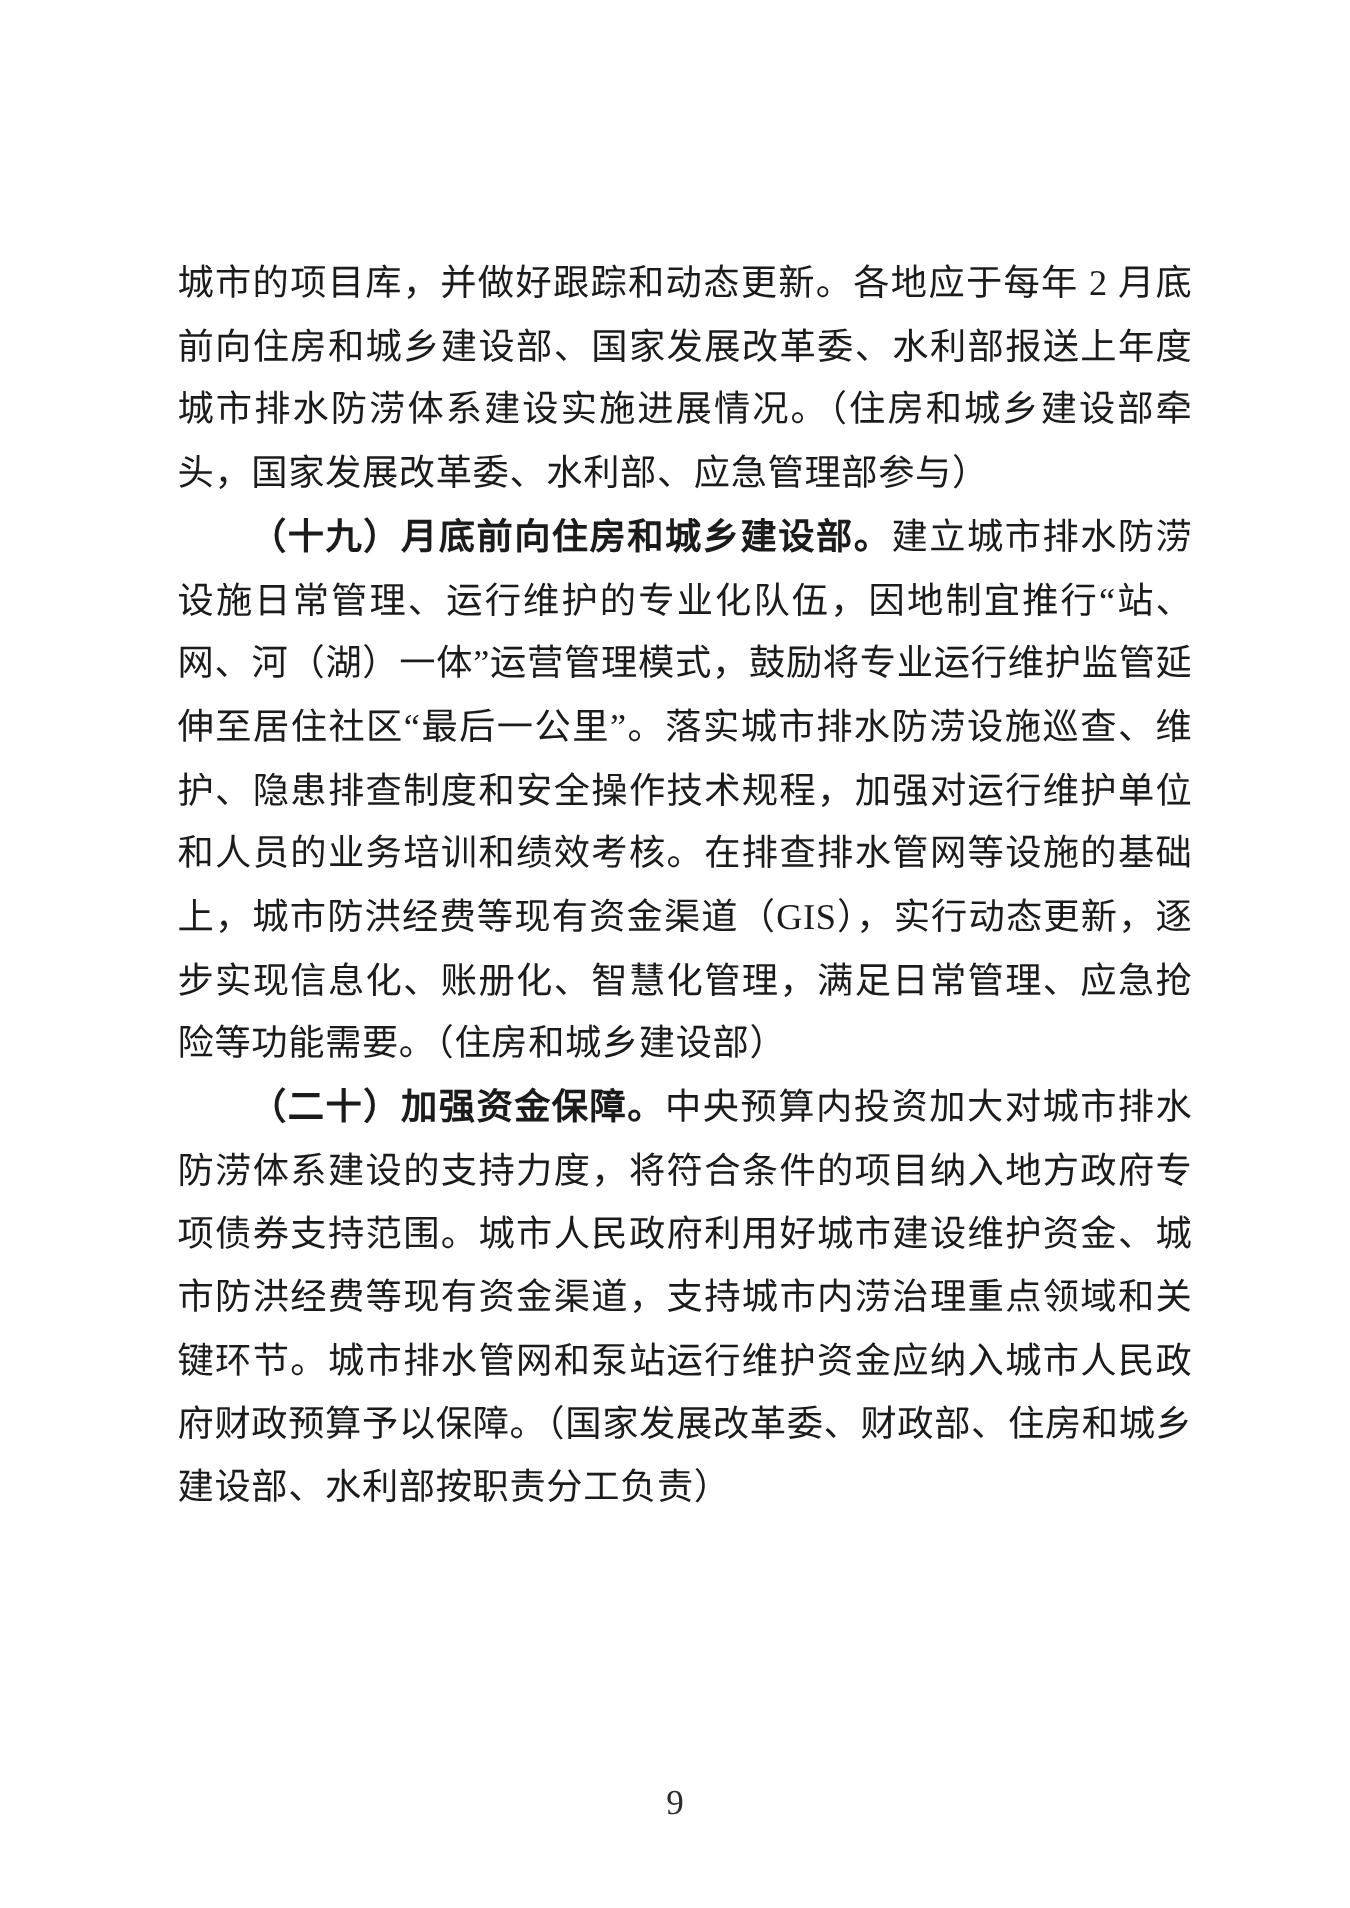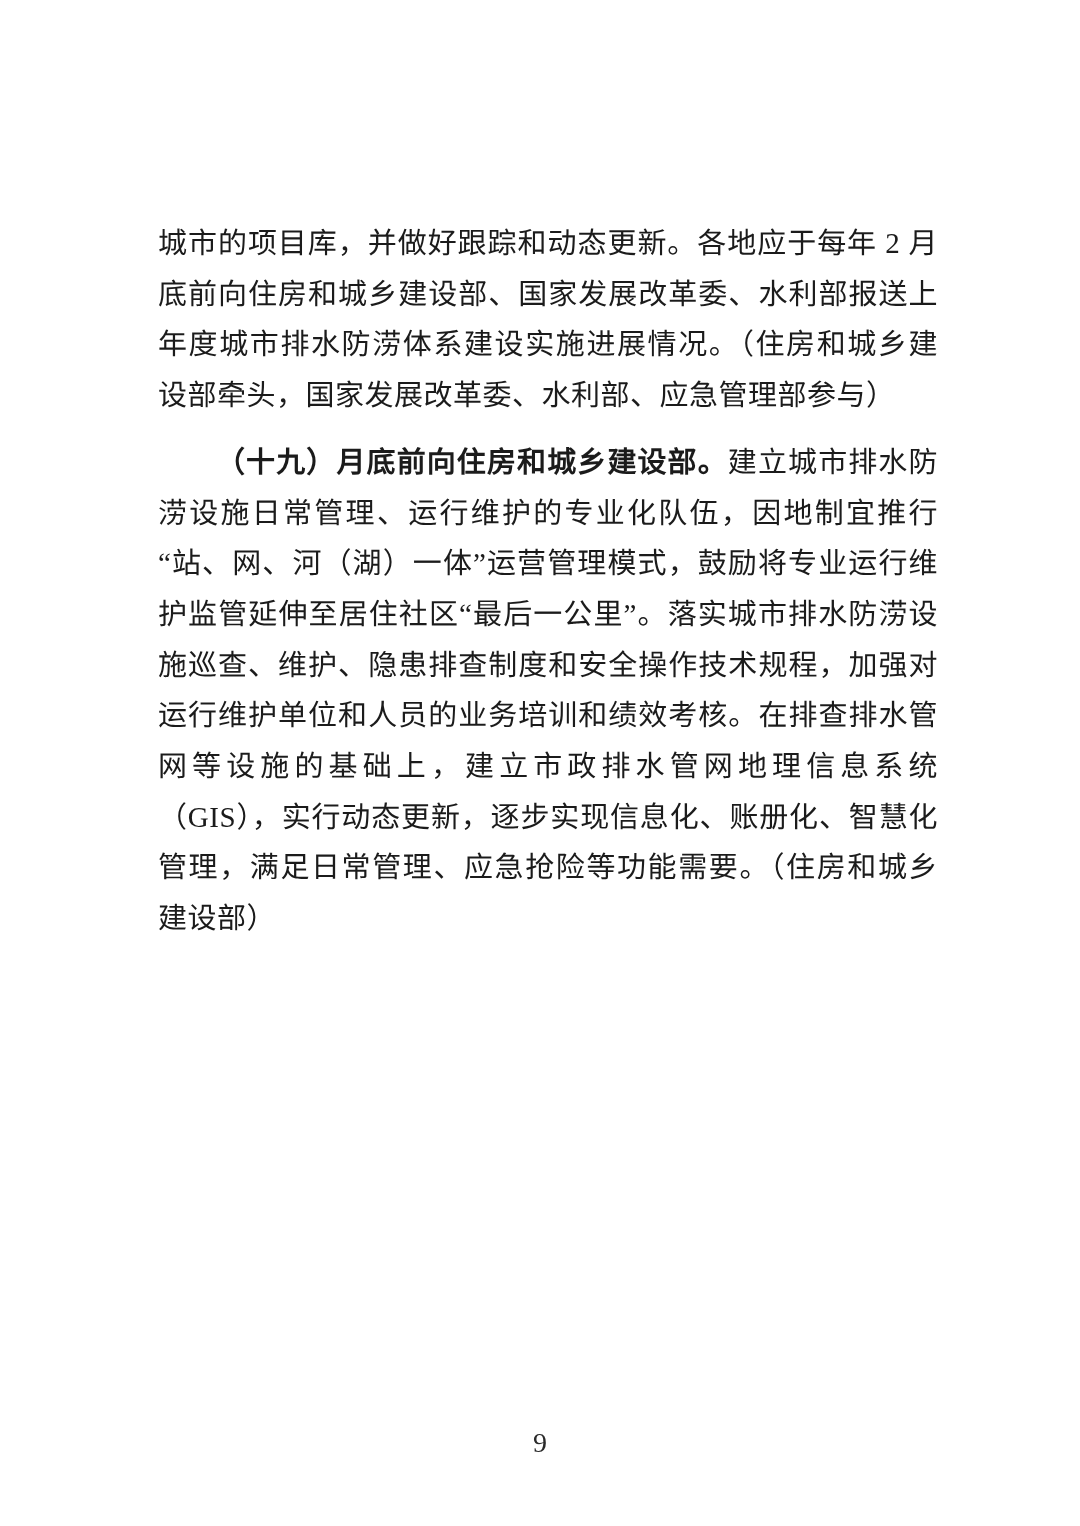--- a/index.html
+++ b/index.html
@@ -20,21 +20,21 @@
     top: 202px;
     left: 142px;
     width: 812px;
     color: #1b1b1b;
     font-size: 29px;
     line-height: 50.7px;
     text-align: justify;
     letter-spacing: 0.5px;
   }
   .para {
-    margin: 16px;
+    margin: 0;
     padding: 0;
   }
   .para.indent {
     text-indent: 2em;
   }
   .lead-bold {
     font-weight: bold;
   }
   .footer {
     position: absolute;
@@ -50,21 +50,22 @@
   }
 </style>
 </head>
 <body>
 
 <div class="page">
   <div class="content">
 
     <p class="para"><span>城市的项目库，并做好跟踪和动态更新。各地应于每年 2 月底前向住房和城乡建设部、国家发展改革委、水利部报送上年度城市排水防涝体系建设实施进展情况。（住房和城乡建设部牵头，国家发展改革委、水利部、应急管理部参与）</span></p>
 
-    <p class="para indent"><span class="lead-bold">（十九）月底前向住房和城乡建设部。</span><span>建立城市排水防涝设施日常管理、运行维护的专业化队伍，因地制宜推行“站、网、河（湖）一体”运营管理模式，鼓励将专业运行维护监管延伸至居住社区“最后一公里”。落实城市排水防涝设施巡查、维护、隐患排查制度和安全操作技术规程，加强对运行维护单位和人员的业务培训和绩效考核。在排查排水管网等设施的基础上，建立市政排水管网地理信息系统（GIS），实行动态更新，逐步实现信息化、账册化、智慧化管理，满足日常管理、应急抢险等功能需要。（住房和城乡建设部）</span></p>
+    <p class="para indent"><span class="lead-bold">（十九）月底前向住房和城乡建设部。</span><span>建立城市排水防涝设施日常管理、运行维护的专业化队伍，因地制宜推行“站、网、河（湖）一体”运营管理模式，鼓励将专业运行维护监管延伸至居住社区“最后一公里”。落实城市排水防涝设施巡查、维护、隐患排查制度和安全操作技术规程，加强对运行维护单位和人员的业务培训和绩效考核。在排查排水管网等设施的基础上，城市防洪经费等现有资金渠道（GIS），实行动态更新，逐步实现信息化、账册化、智慧化管理，满足日常管理、应急抢险等功能需要。（住房和城乡建设部）</span></p>
 
+    <p class="para indent"><span class="lead-bold">（二十）加强资金保障。</span><span>中央预算内投资加大对城市排水防涝体系建设的支持力度，将符合条件的项目纳入地方政府专项债券支持范围。城市人民政府利用好城市建设维护资金、城市防洪经费等现有资金渠道，支持城市内涝治理重点领域和关键环节。城市排水管网和泵站运行维护资金应纳入城市人民政府财政预算予以保障。（国家发展改革委、财政部、住房和城乡建设部、水利部按职责分工负责）</span></p>
 
   </div>
 
   <div class="footer">
     <span class="page-number">9</span>
   </div>
 </div>
 
 </body></html>

